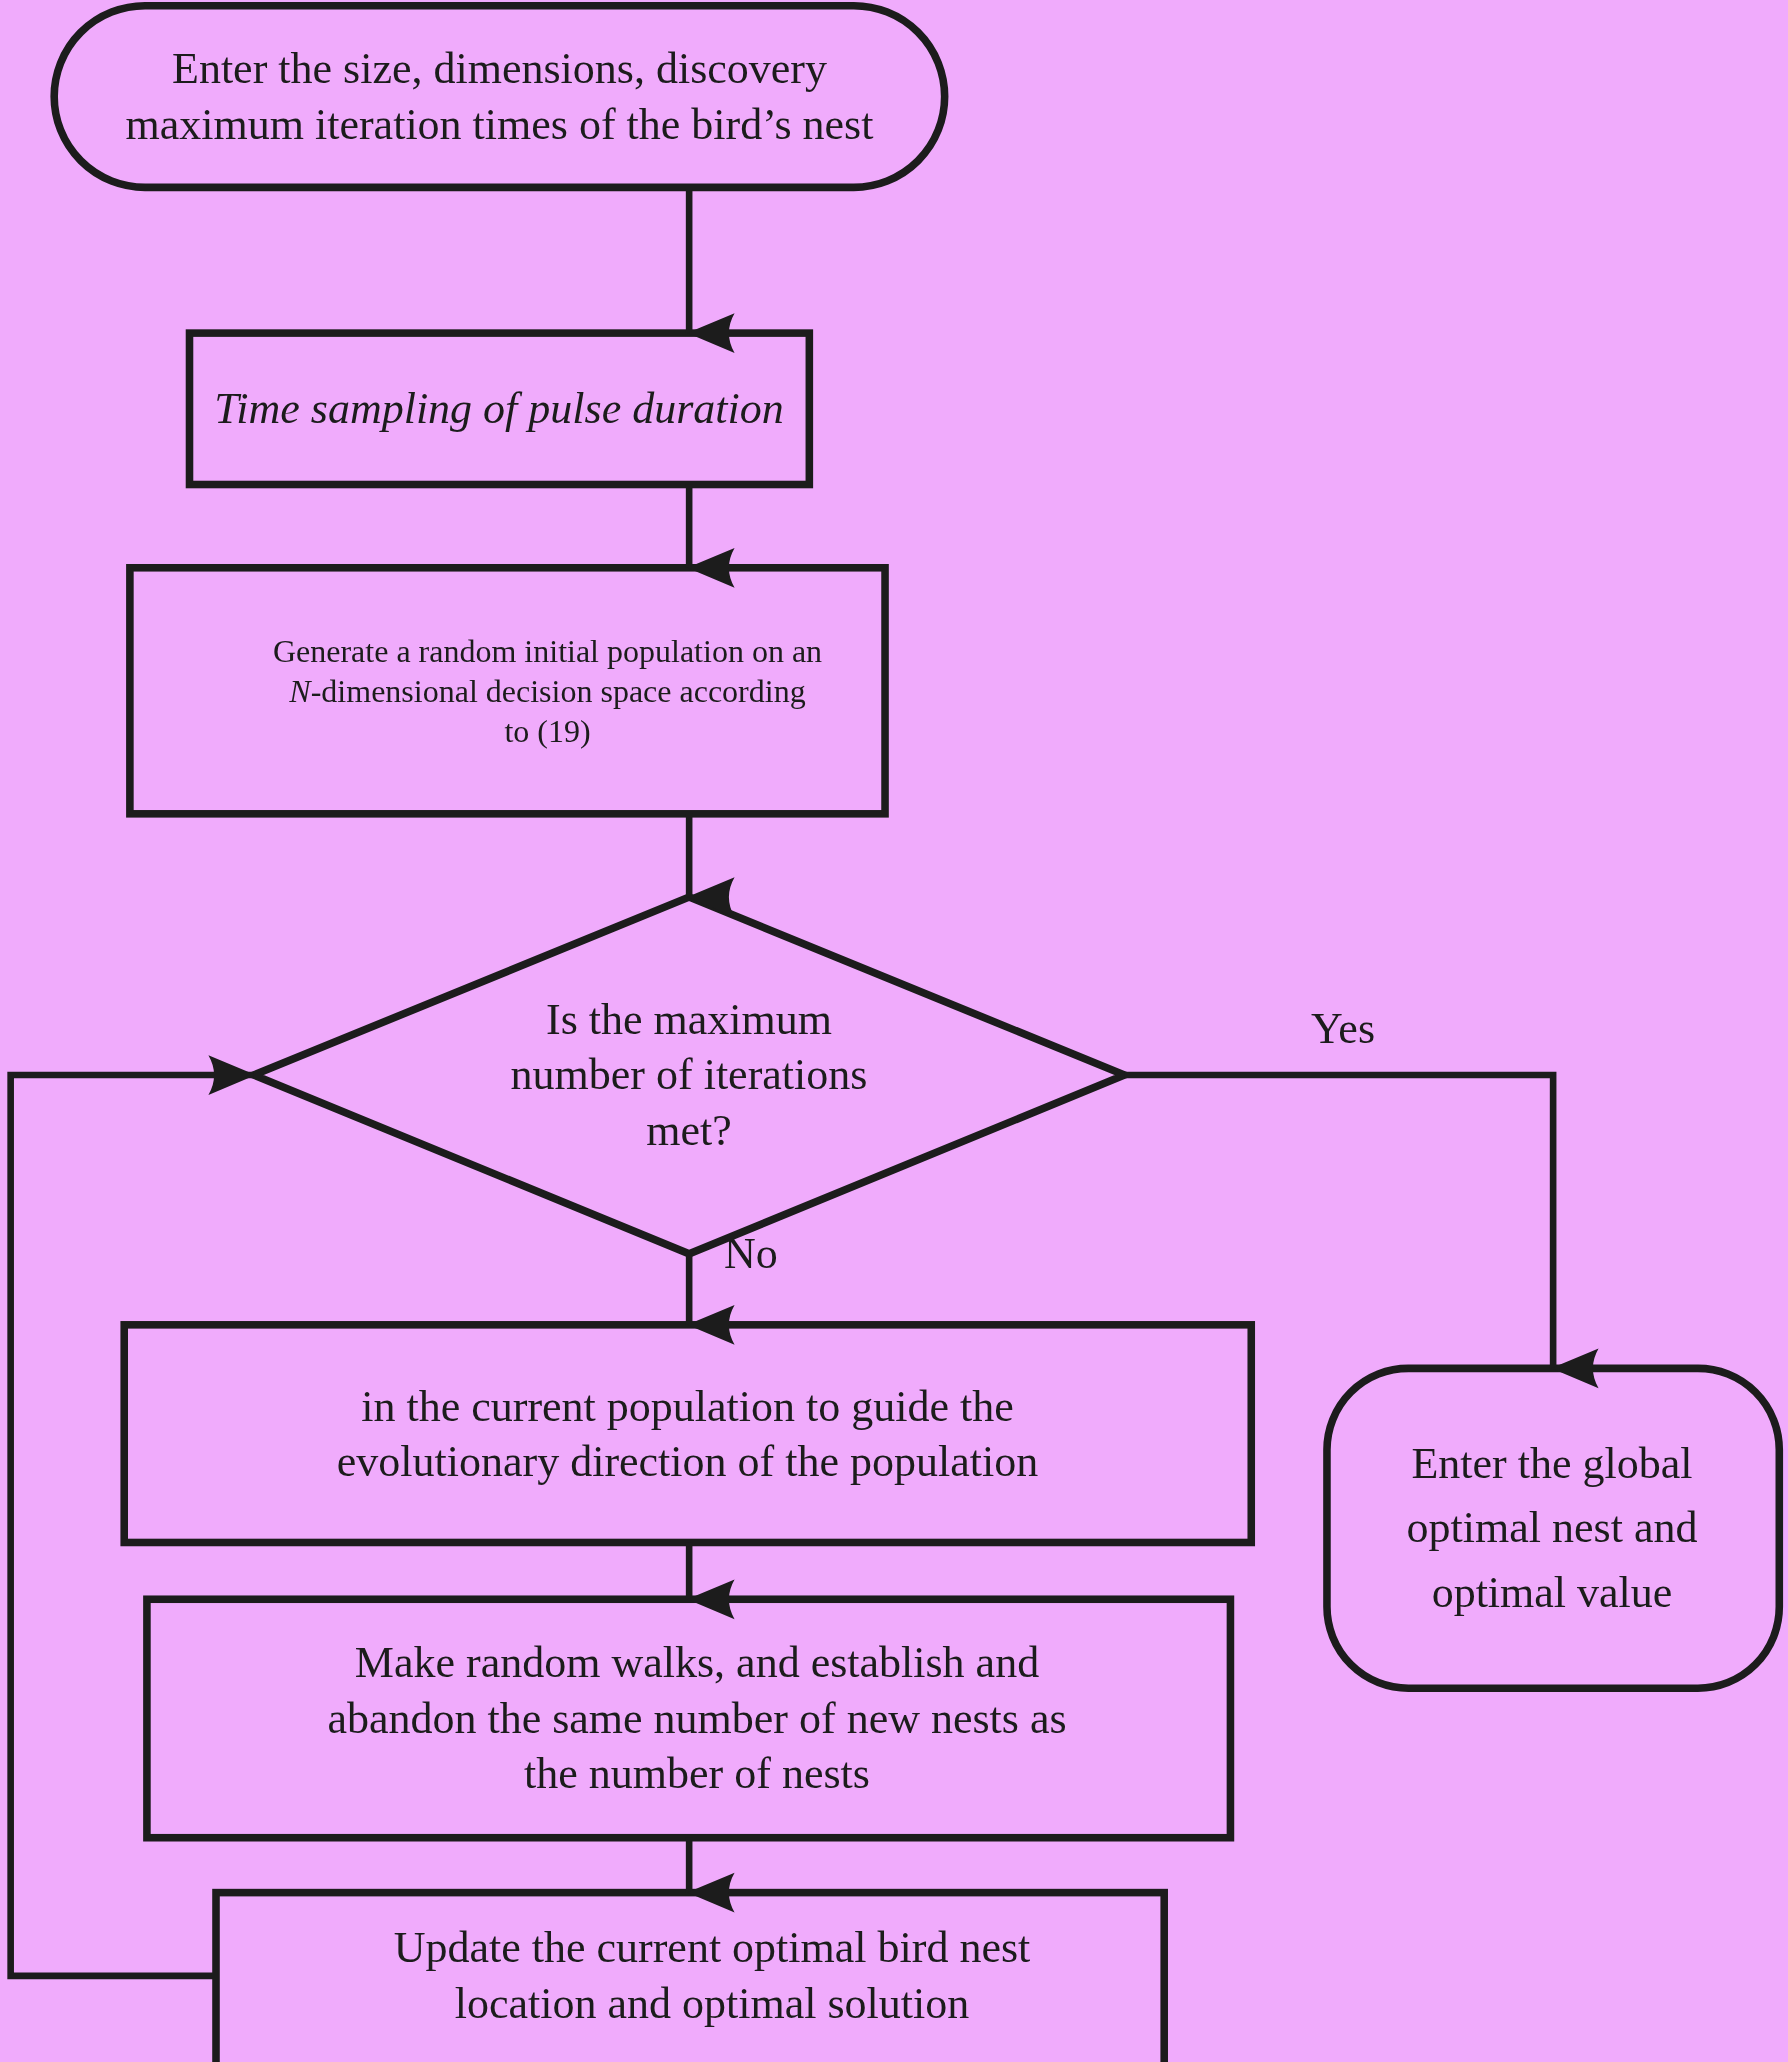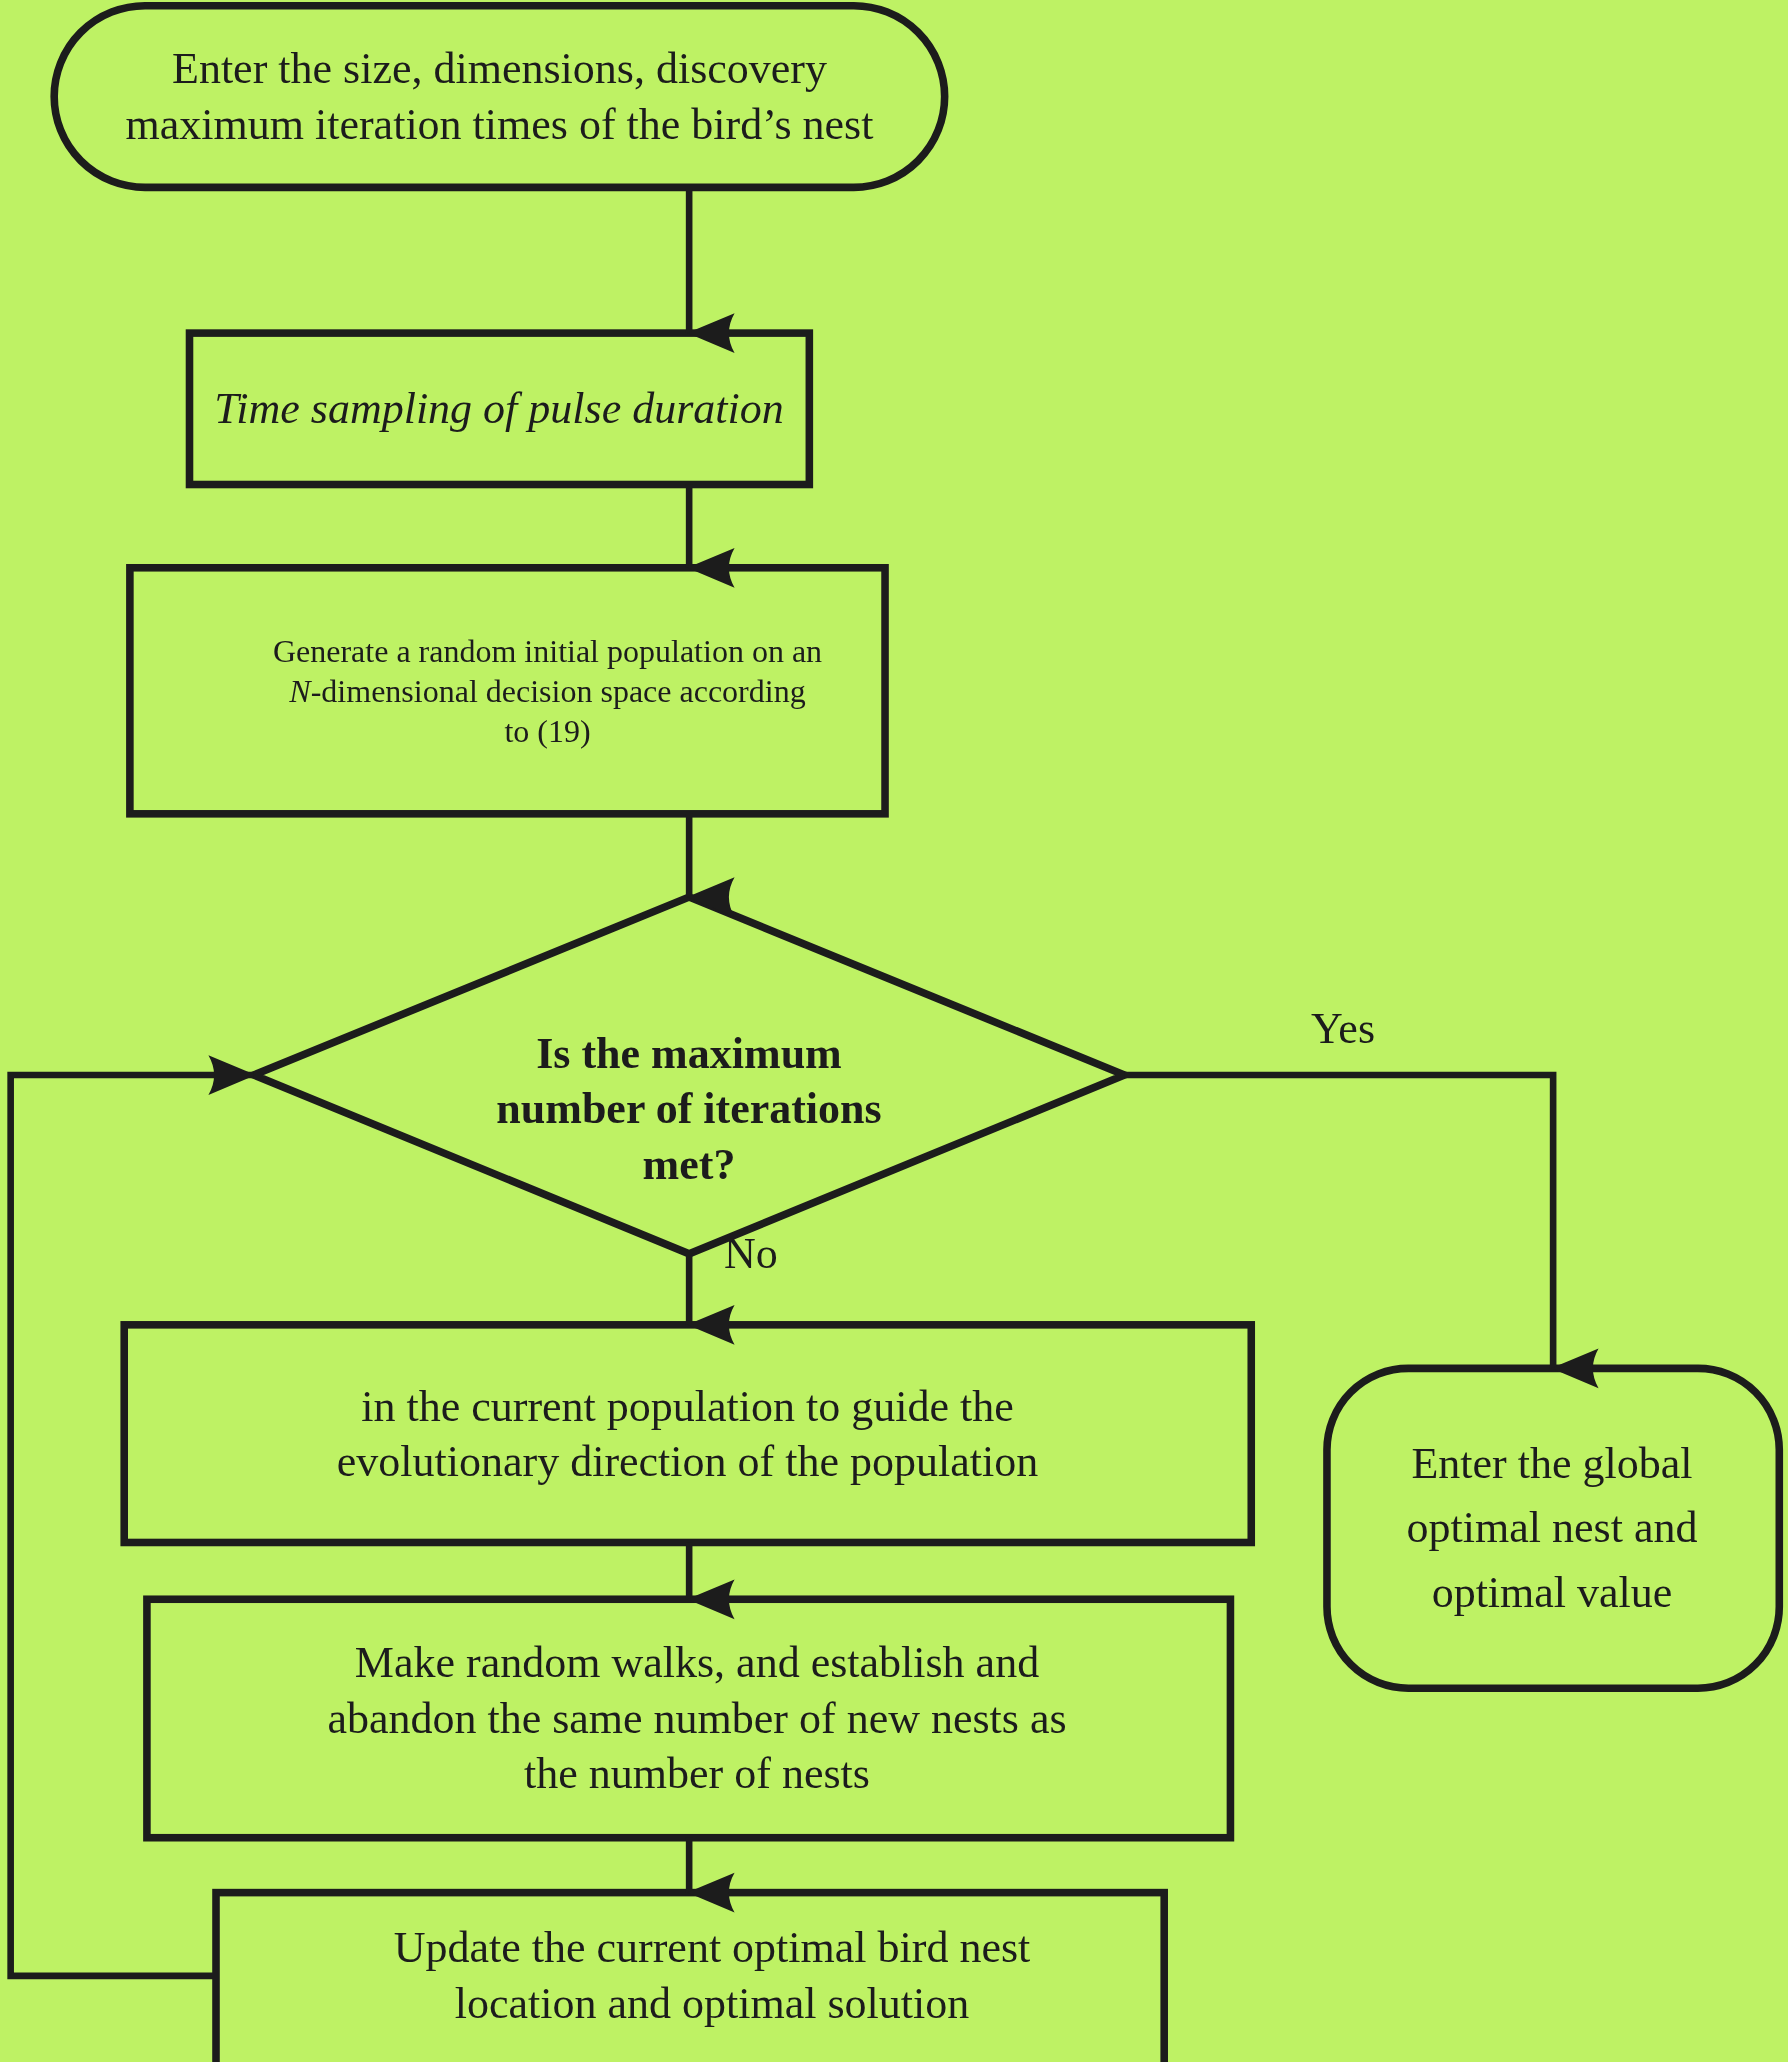--- a/index.html
+++ b/index.html
@@ -5,21 +5,21 @@
 <style>
   html, body {
     margin: 0;
     padding: 0;
     background: #ffffff;
   }
   #canvas {
     position: relative;
     width: 1789px;
     height: 2062px;
-    background: #bef264;
+    background: #f0abfc;
     overflow: hidden;
     font-family: "Liberation Serif", "DejaVu Serif", serif;
     color: #1c1c1c;
   }
   #flow-svg {
     position: absolute;
     left: 0;
     top: 0;
     width: 1789px;
     height: 2062px;
@@ -54,23 +54,22 @@
     left: 191px; top: 335px; width: 616px; height: 148px;
     font-size: 44px;
     font-style: italic;
   }
   #node-initpop-text {
     left: 132px; top: 570px; width: 751px; height: 242px;
     font-size: 32px;
     margin-left: 40px;
   }
   #node-decision-text {
-    left: 386px; top: 999px; width: 606px; height: 220px;
+    left: 386px; top: 965px; width: 606px; height: 220px;
     font-size: 44px;
-    font-weight: bold;
   }
   #node-guide-text {
     left: 127px; top: 1327px; width: 1121px; height: 214px;
     font-size: 44px;
   }
   #node-walks-text {
     left: 150px; top: 1601px; width: 1078px; height: 235px;
     font-size: 44px;
     padding-left: 16px;
   }

